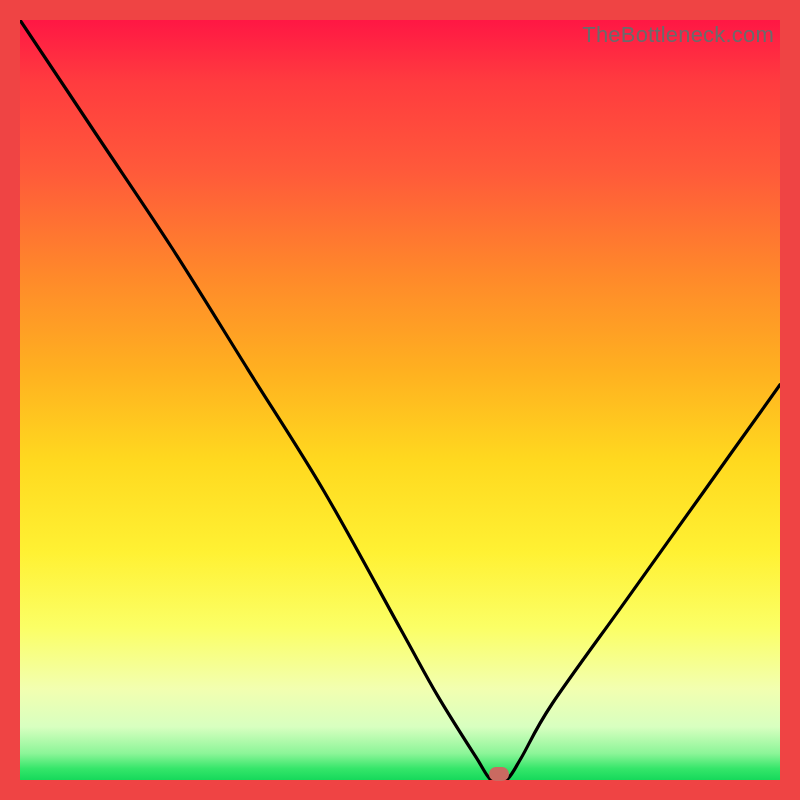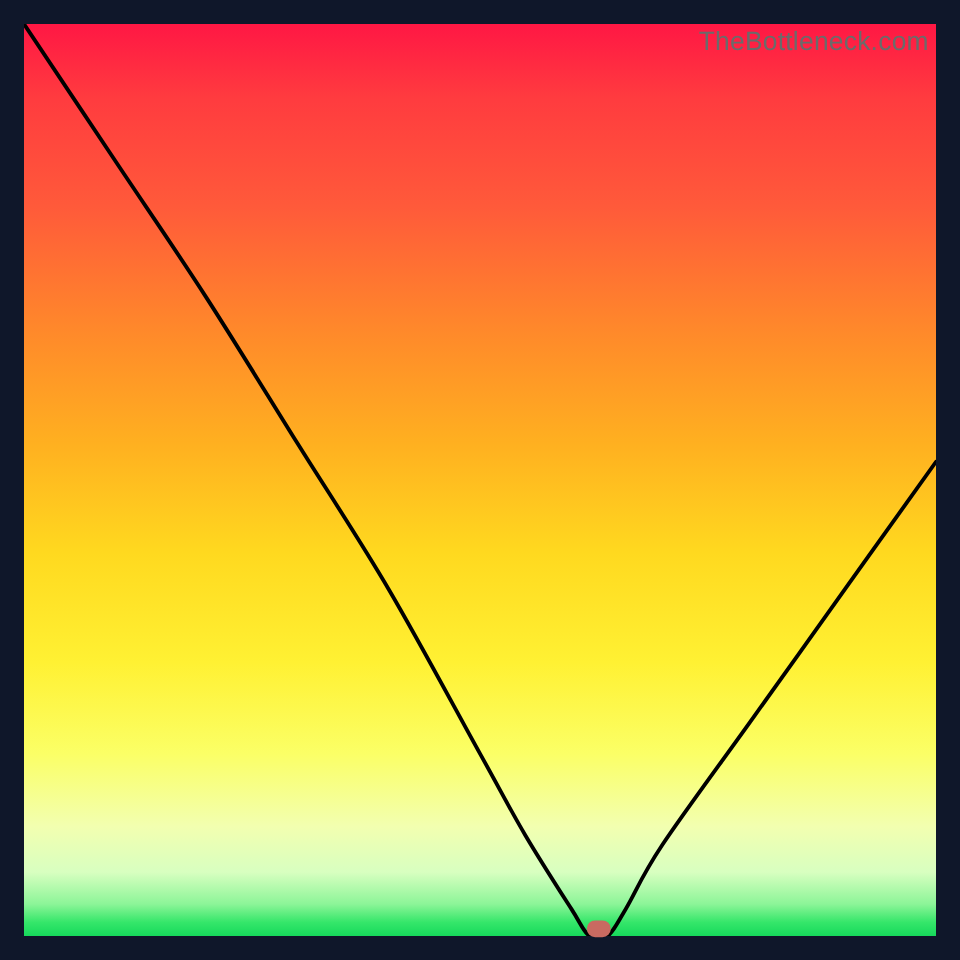--- a/index.html
+++ b/index.html
@@ -8,21 +8,21 @@
     width: 800px;
     height: 800px;
     background: #000;
     overflow: hidden;
     font-family: Arial, Helvetica, sans-serif;
   }
   .frame {
     position: relative;
     width: 800px;
     height: 800px;
-    background: #0f172a;
+    background: #ef4444;
   }
   .plot {
     position: absolute;
     left: 20px;
     top: 20px;
     width: 760px;
     height: 760px;
     
     background: linear-gradient(to bottom,
       #ff1744 0%,

